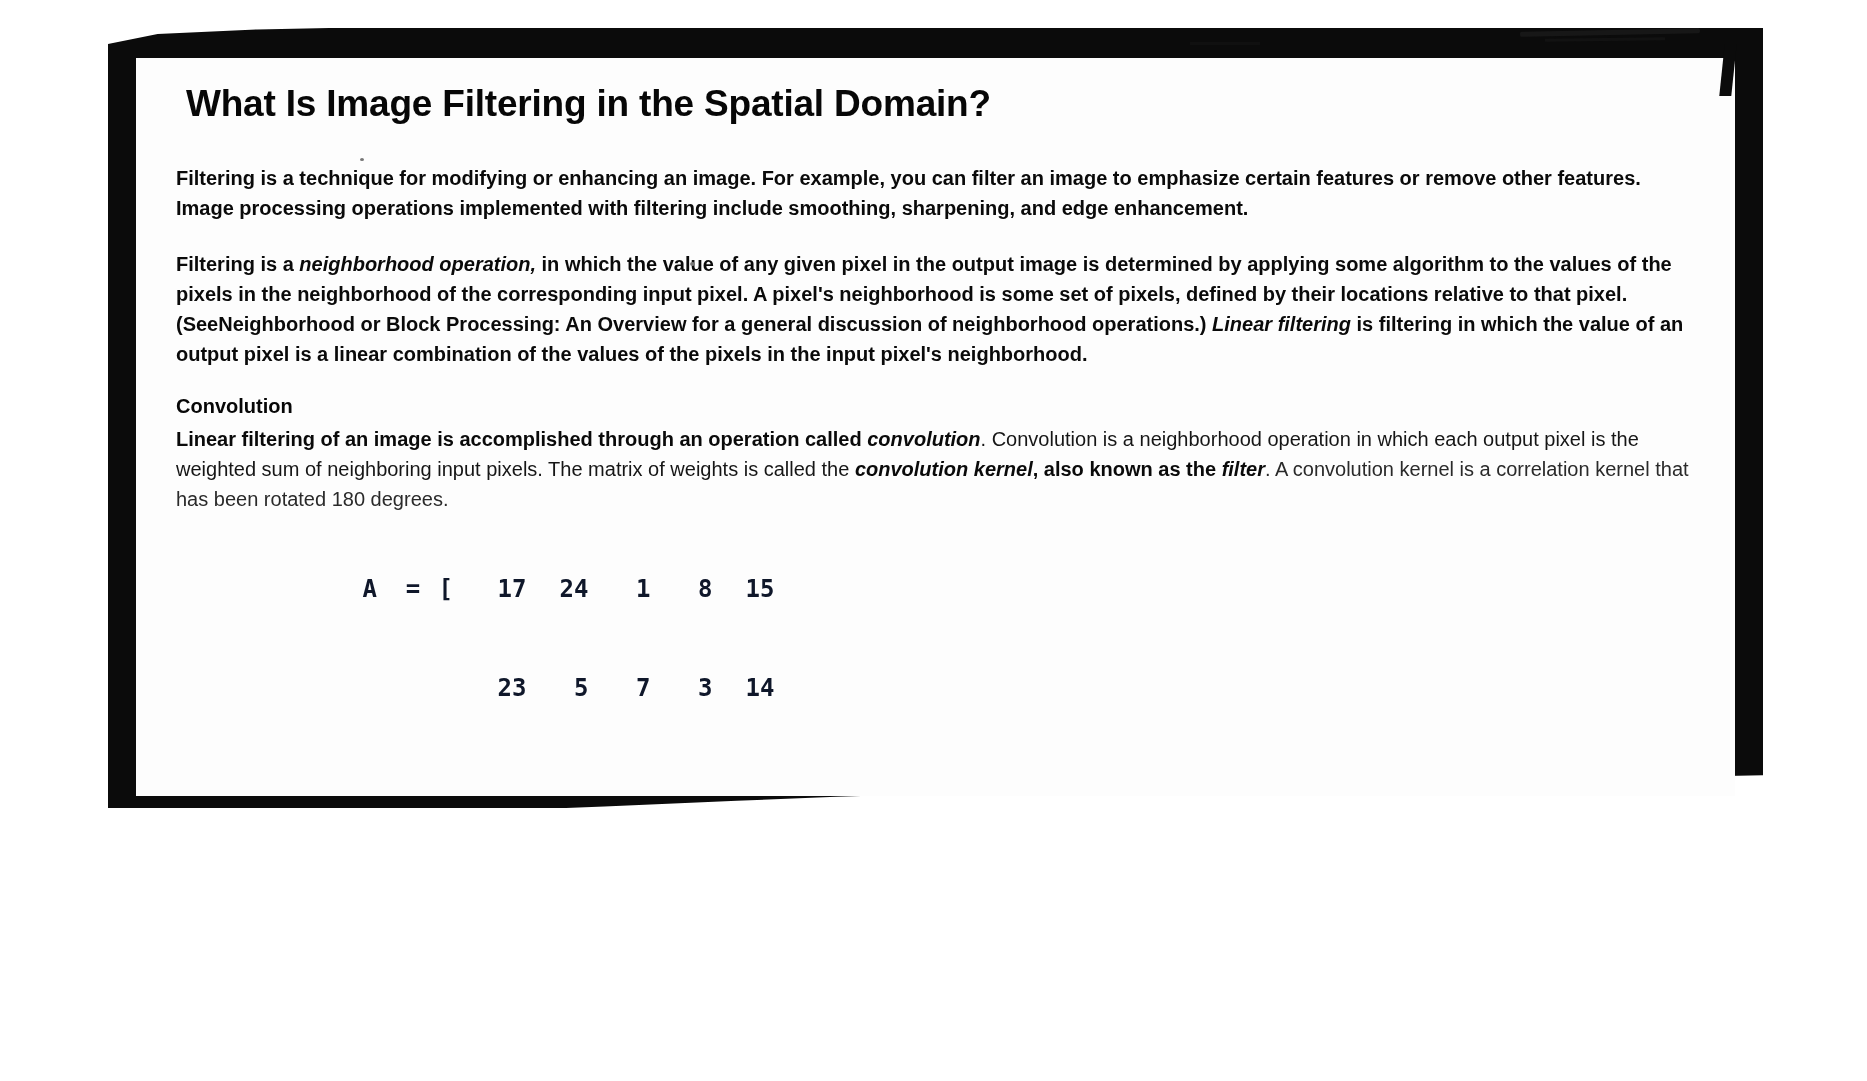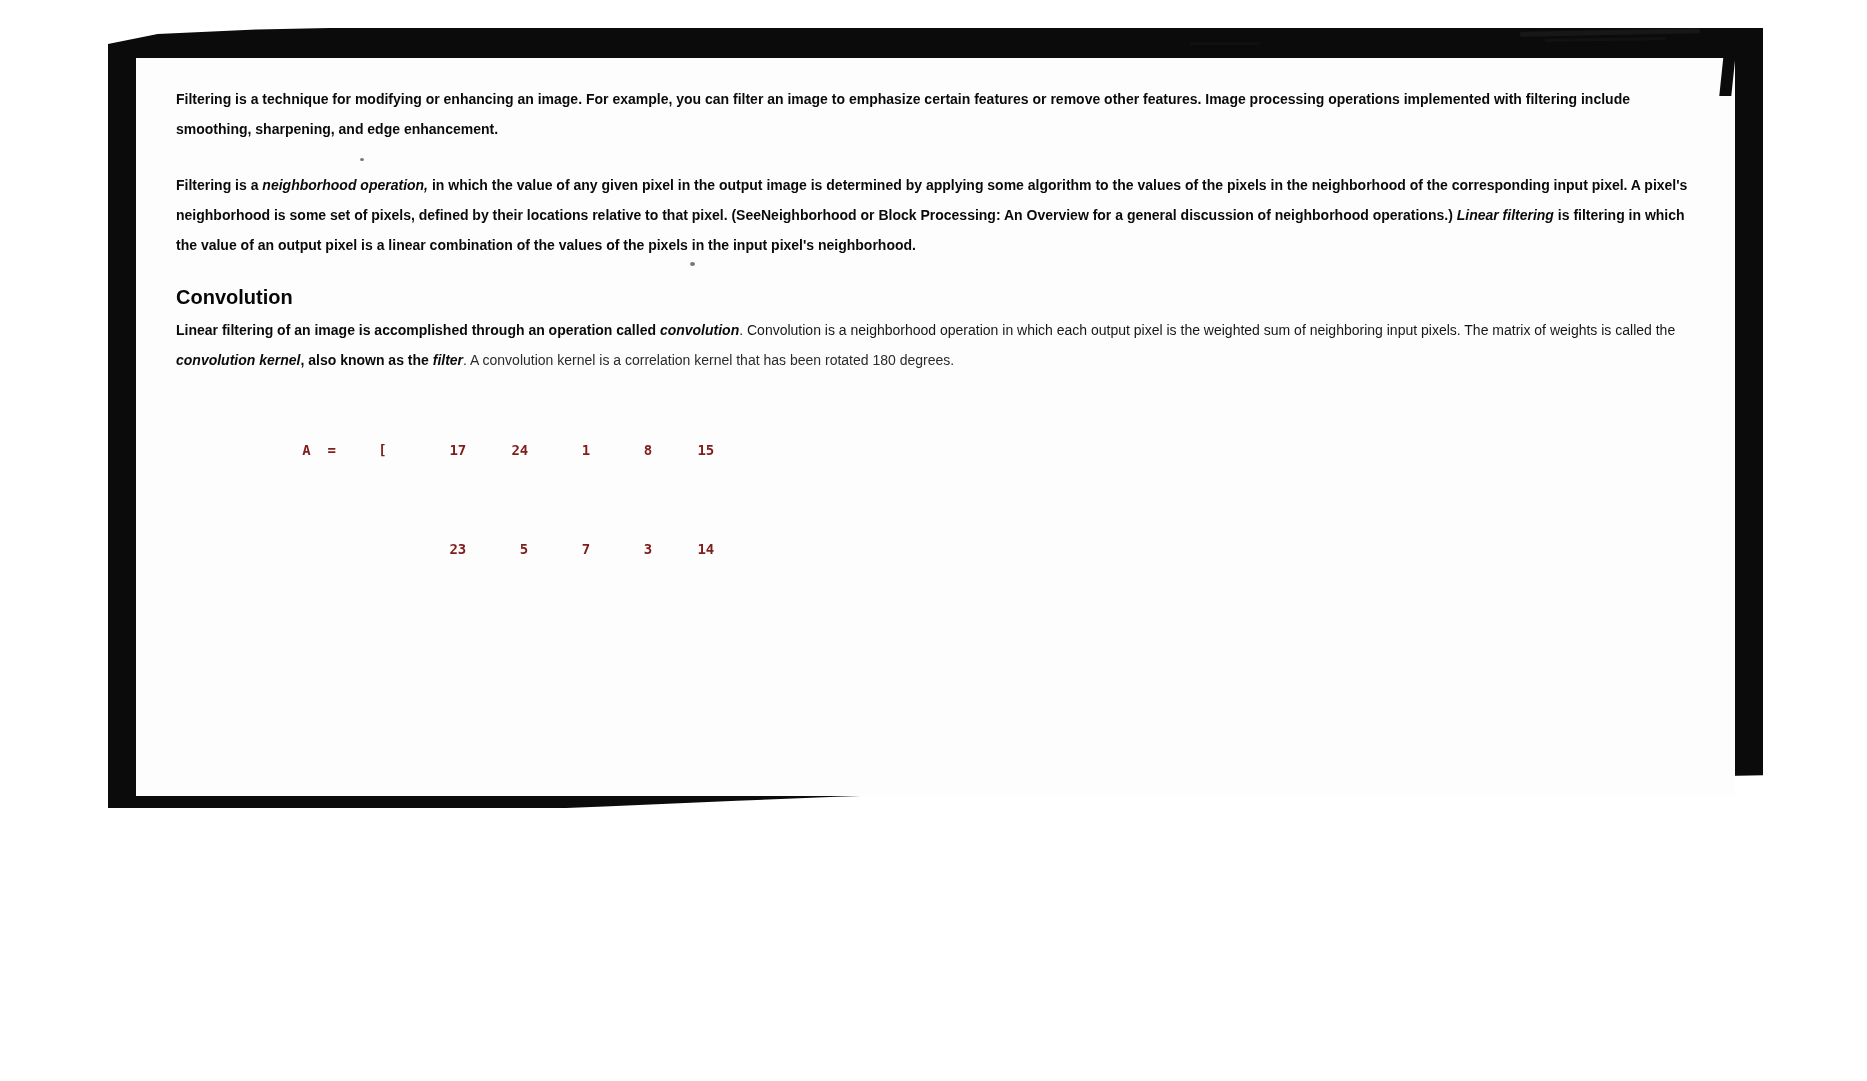--- a/index.html
+++ b/index.html
@@ -91,47 +91,47 @@
 
   h1#doc-title {
     font-size: 37px;
     font-weight: bold;
     letter-spacing: -0.2px;
     margin: 0 0 38px 10px;
     line-height: 1.1;
   }
 
   p.para {
-    font-size: 14px;
+    font-size: 20px;
     line-height: 30px;
     margin: 0 0 26px 0;
     font-weight: 600;
     color: #0a0a0a;
   }
 
   
   p.para .fade1 { font-weight: 500; color: #161616; }
   p.para .fade2 { font-weight: 400; color: #2a2a2a; }
 
   h2.subhead {
     font-size: 20px;
     font-weight: bold;
     margin: 0 0 6px 0;
   }
 
   .italic { font-style: italic; }
 
   .matrix {
     font-family: "DejaVu Sans Mono", monospace;
-    font-size: 14px;
+    font-size: 24px;
     font-weight: bold;
     margin-top: 16px;
     margin-left: 42px;
     line-height: 33px;
-    color: #7f1d1d;
+    color: #0f172a;
   }
   .matrix .row { white-space: pre; }
 
   .mcell { display: inline-block; text-align: right; }
   .w-a { width: 76px; text-align: left; }
   .w-b { width: 62px; }
   .w-c { width: 62px; }
   .w-d { width: 62px; }
   .w-e { width: 62px; }
   .w-f { width: 62px; }
@@ -141,20 +141,21 @@
 </style>
 </head>
 <body>
 
 <div id="scan-page">
   <div id="scan-frame"></div>
 
   <div id="page-surface">
     <div class="doc">
 
+      <h1 id="doc-title">What Is Image Filtering in the Spatial Domain?</h1>
 
       <p class="para">
         <span>Filtering is a technique for modifying or enhancing an image. For example, you can filter an image to emphasize certain features or remove other features. Image processing operations implemented with filtering include smoothing, sharpening, and edge enhancement.</span>
       </p>
 
       <p class="para">
         <span>Filtering is a </span><span class="italic">neighborhood operation,</span><span> in which the value of any given pixel in the output image is determined by applying some algorithm to the values of the pixels in the neighborhood of the corresponding input pixel. A pixel's neighborhood is some set of pixels, defined by their locations relative to that pixel. (SeeNeighborhood or Block Processing: An Overview for a general discussion of neighborhood operations.) </span><span class="italic">Linear filtering</span><span> is filtering in which the value of an output pixel is a linear combination of the values of the pixels in the input pixel's neighborhood.</span>
       </p>
 
       <h2 class="subhead">Convolution</h2>

